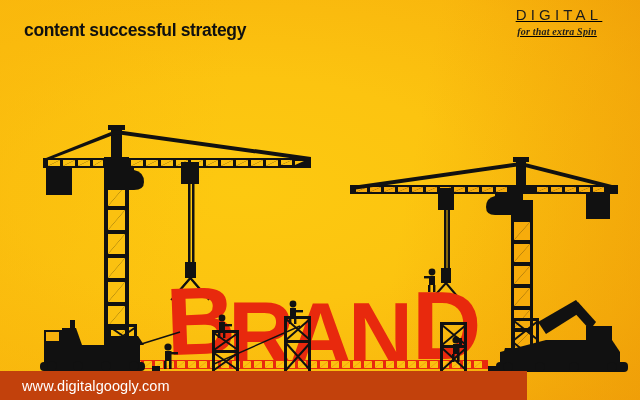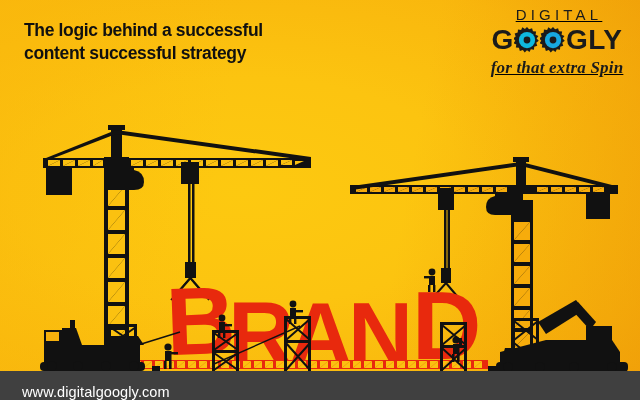--- a/index.html
+++ b/index.html
@@ -32,36 +32,36 @@
     font-size:15px;letter-spacing:4.2px;color:#1b1b1b;font-weight:500;
     line-height:17px;padding-left:4px;
   }
   .logo-googly{
     position:relative;height:31px;line-height:31px;margin-top:1px;
     font-size:28px;font-weight:bold;letter-spacing:0.5px;color:#1b1b1b;
   }
   .logo-googly .gl{display:inline-block;vertical-align:top;}
   .gear{display:inline-block;width:26px;height:26px;position:relative;vertical-align:top;margin-top:3px;}
   .logo-tag{
-    font-size:17px;font-style:italic;color:#1b1b1b;letter-spacing:.2px;margin-top:3px;
+    font-size:10px;font-style:italic;color:#1b1b1b;letter-spacing:.2px;margin-top:3px;
     font-family:"Liberation Serif", serif;font-weight:bold;
   }
 
   
   .brand{position:absolute;left:0;top:0;width:640px;height:400px;pointer-events:none;}
   .ltr{
     position:absolute;color:#E8290D;font-weight:bold;
     font-family:"Liberation Sans", sans-serif;
     line-height:1;
   }
 
   
   .footer{
-    position:absolute;left:0;bottom:0;width:640px;height:29px;background:#404040;
-    display:flex;align-items:flex-end;justify-content:space-between;
+    position:absolute;left:0;bottom:0;width:527px;height:29px;background:#c2410c;
+    display:flex;align-items:center;justify-content:space-between;
     padding:0 22px;color:#ffffff;font-size:14.5px;letter-spacing:.1px;
   }
   svg{display:block;}
 </style>
 </head>
 <body>
 
 <div class="canvas">
 
   <div class="bg"></div>
@@ -431,45 +431,25 @@
       <circle cx="612" cy="367" r="5"></circle>
     </g>
 
     <g fill="#111111">
       <rect x="488" y="366" width="10" height="5"></rect>
       <rect x="152" y="366" width="8" height="5"></rect>
     </g>
   </svg>
 
   <div class="headline">
-    <span>The logic behind a successful</span>
     <span>content successful strategy</span>
   </div>
 
   <div class="logo">
     <div class="logo-digital">DIGITAL</div>
-    <div class="logo-googly">
-      <span class="gl">G</span><span class="gear">
-        <svg width="26" height="26" viewBox="0 0 40 40">
-          <g fill="#1b1b1b">
-            <path d="M20 0 l3.2 3.6 4.6-1.6 1.4 4.7 4.8 .4 -.8 4.8 4.4 2 -2.8 3.9 3.3 3.5 -3.9 2.9 1.6 4.6 -4.7 1.4 -.4 4.8 -4.8-.8 -2 4.4 -3.9-2.8 -3.5 3.3 -2.9-3.9 -4.6 1.6 -1.4-4.7 -4.8-.4 .8-4.8 -4.4-2 2.8-3.9 -3.3-3.5 3.9-2.9 -1.6-4.6 4.7-1.4 .4-4.8 4.8 .8 2-4.4 3.9 2.8z"></path>
-          </g>
-          <circle cx="20" cy="20" r="12.5" fill="#0FB9DE"></circle>
-          <circle cx="20" cy="20" r="5.2" fill="#1b1b1b"></circle>
-        </svg>
-      </span><span class="gear">
-        <svg width="26" height="26" viewBox="0 0 40 40">
-          <g fill="#1b1b1b">
-            <path d="M20 0 l3.2 3.6 4.6-1.6 1.4 4.7 4.8 .4 -.8 4.8 4.4 2 -2.8 3.9 3.3 3.5 -3.9 2.9 1.6 4.6 -4.7 1.4 -.4 4.8 -4.8-.8 -2 4.4 -3.9-2.8 -3.5 3.3 -2.9-3.9 -4.6 1.6 -1.4-4.7 -4.8-.4 .8-4.8 -4.4-2 2.8-3.9 -3.3-3.5 3.9-2.9 -1.6-4.6 4.7-1.4 .4-4.8 4.8 .8 2-4.4 3.9 2.8z"></path>
-          </g>
-          <circle cx="20" cy="20" r="12.5" fill="#17A9E0"></circle>
-          <circle cx="20" cy="20" r="5.2" fill="#1b1b1b"></circle>
-        </svg>
-      </span><span class="gl">GLY</span>
-    </div>
     <div class="logo-tag">for that extra Spin</div>
   </div>
 
   <div class="footer">
     <span>www.digitalgoogly.com</span>
   </div>
 
 </div>
 
 </body></html>

